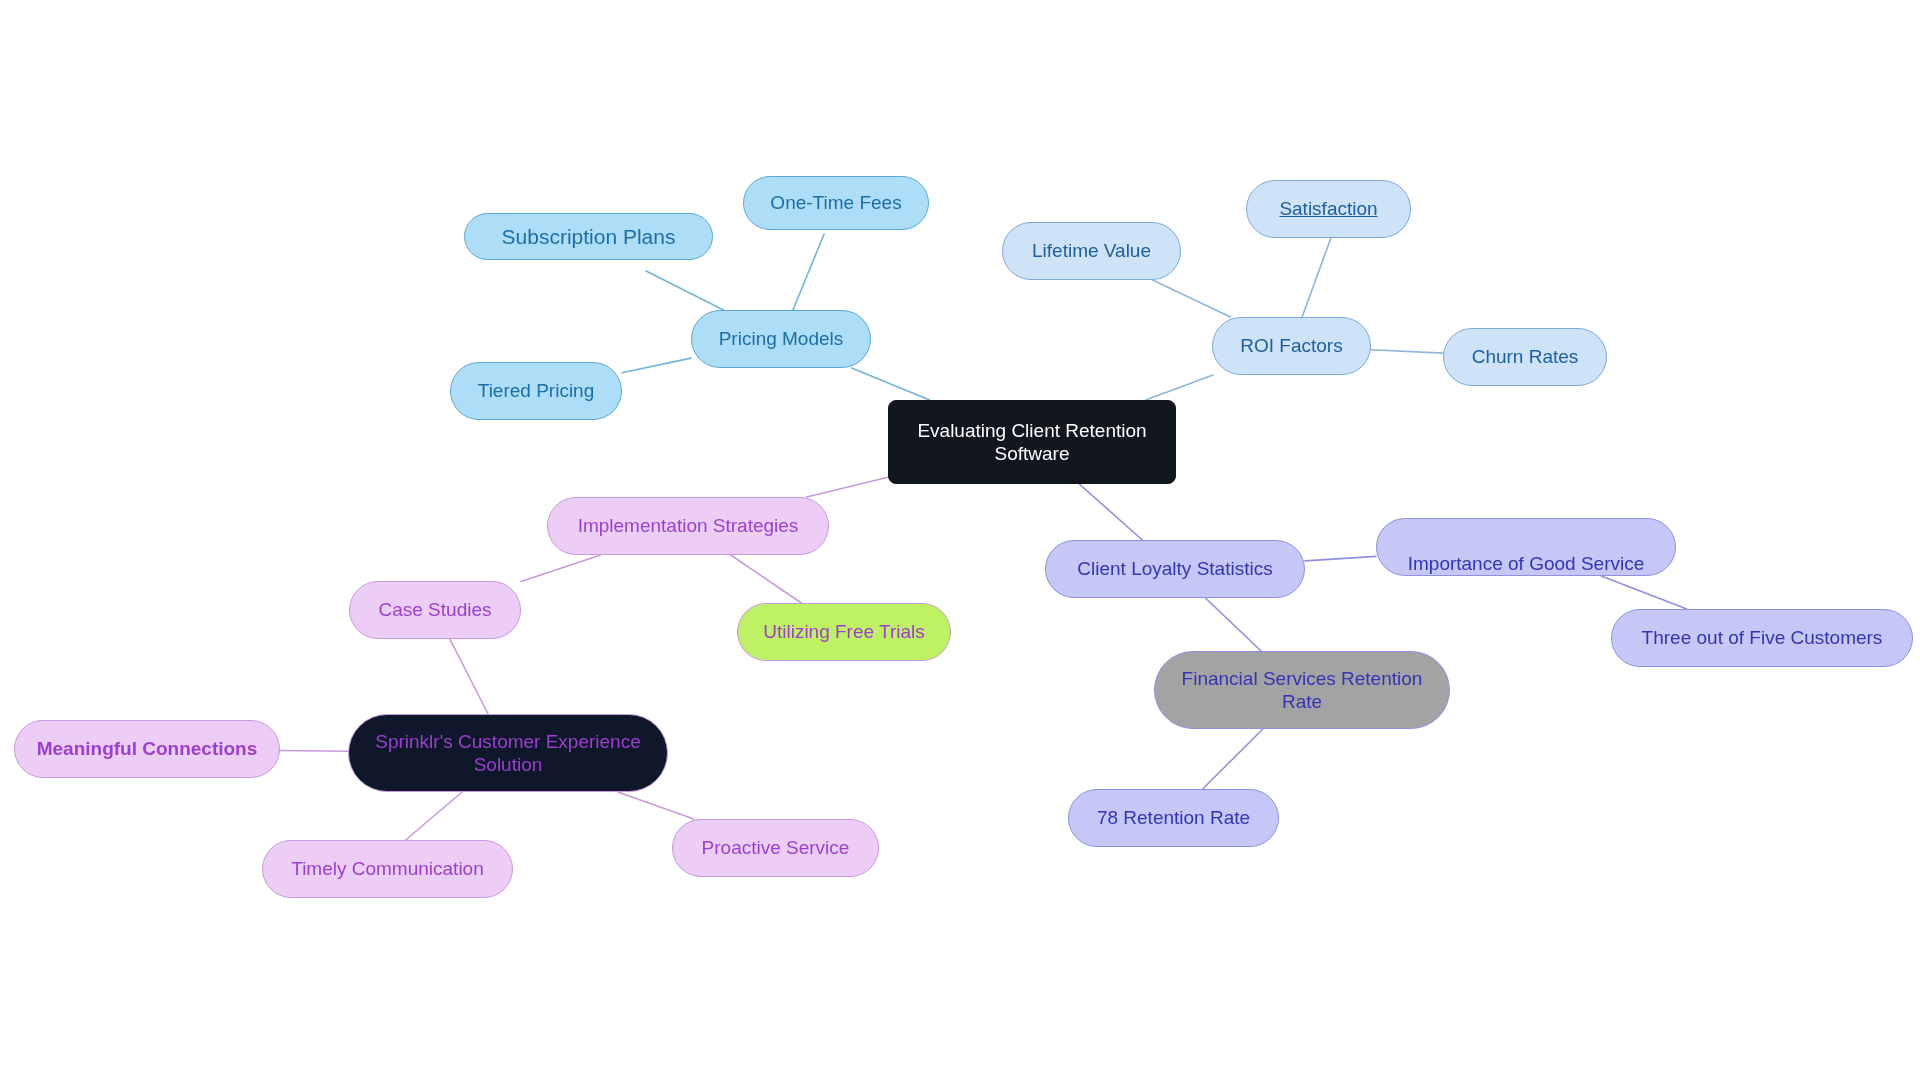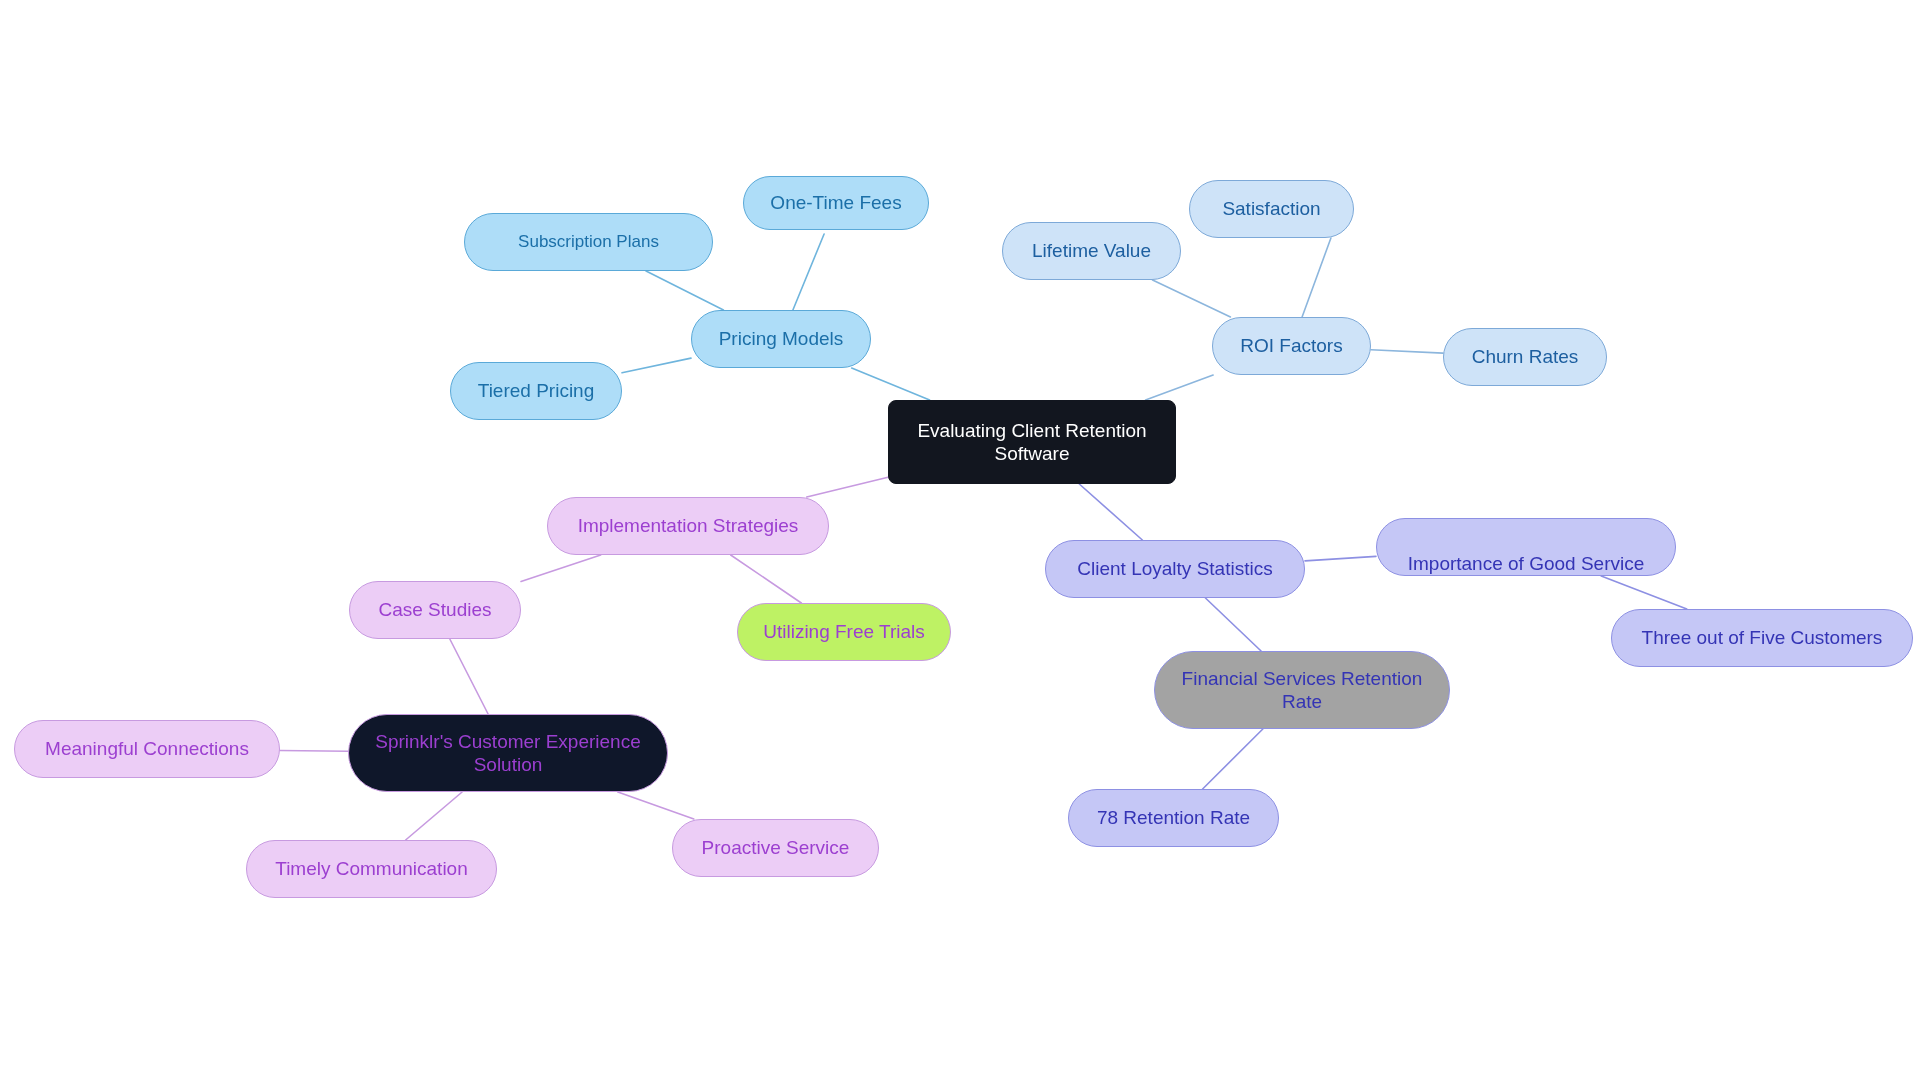--- a/index.html
+++ b/index.html
@@ -66,33 +66,33 @@
       <line x1="600.6547619047619" y1="555" x2="521" y2="581.4466403162055" stroke="#c79ae0" stroke-width="1.6" stroke-linecap="round"></line>
       <line x1="730.6792452830189" y1="555" x2="801.3207547169811" y2="603" stroke="#c79ae0" stroke-width="1.6" stroke-linecap="round"></line>
       <line x1="449.8041958041958" y1="639" x2="488.0909090909091" y2="714" stroke="#c79ae0" stroke-width="1.6" stroke-linecap="round"></line>
       <line x1="348" y1="751.2271468144045" x2="280" y2="750.4736842105264" stroke="#c79ae0" stroke-width="1.6" stroke-linecap="round"></line>
       <line x1="462.10775862068965" y1="792" x2="405.625" y2="840" stroke="#c79ae0" stroke-width="1.6" stroke-linecap="round"></line>
       <line x1="617.8157894736842" y1="792" x2="693.8421052631579" y2="819" stroke="#c79ae0" stroke-width="1.6" stroke-linecap="round"></line>
     </svg>
   <div id="nodes-layer">
       <div class="node root" style="left: 888px; top: 400px; width: 288px; height: 84px; background: rgb(18, 22, 31); border-color: rgb(18, 22, 31); color: rgb(255, 255, 255); font-size: 19px;"><span>Evaluating Client Retention Software</span></div>
       <div class="node" style="left: 691px; top: 310px; width: 180px; height: 58px; background: rgb(174, 221, 248); border-color: rgb(90, 169, 216); color: rgb(27, 111, 168); font-size: 19px;"><span>Pricing Models</span></div>
-      <div class="node" style="left: 464px; top: 213px; width: 249px; height: 58px; background: rgb(174, 221, 248); border-color: rgb(90, 169, 216); color: rgb(27, 111, 168); font-size: 17px;"><span>Subscription Plans</span></div>
+      <div class="node" style="left: 464px; top: 213px; width: 249px; height: 47px; background: rgb(174, 221, 248); border-color: rgb(90, 169, 216); color: rgb(27, 111, 168); font-size: 21px;"><span>Subscription Plans</span></div>
       <div class="node" style="left: 743px; top: 176px; width: 186px; height: 54px; background: rgb(174, 221, 248); border-color: rgb(90, 169, 216); color: rgb(27, 111, 168); font-size: 19px;"><span>One-Time Fees</span></div>
       <div class="node" style="left: 450px; top: 362px; width: 172px; height: 58px; background: rgb(174, 221, 248); border-color: rgb(90, 169, 216); color: rgb(27, 111, 168); font-size: 19px;"><span>Tiered Pricing</span></div>
       <div class="node" style="left: 1212px; top: 317px; width: 159px; height: 58px; background: rgb(206, 227, 248); border-color: rgb(125, 169, 216); color: rgb(29, 95, 160); font-size: 19px;"><span>ROI Factors</span></div>
       <div class="node" style="left: 1002px; top: 222px; width: 179px; height: 58px; background: rgb(206, 227, 248); border-color: rgb(125, 169, 216); color: rgb(29, 95, 160); font-size: 19px;"><span>Lifetime Value</span></div>
-      <div class="node" style="left: 1189px; top: 180px; width: 165px; height: 58px; background: rgb(206, 227, 248); border-color: rgb(125, 169, 216); color: rgb(29, 95, 160); font-size: 19px;"><span>Satisfaction</span></div>
+      <div class="node" style="left: 1246px; top: 180px; width: 165px; height: 58px; background: rgb(206, 227, 248); border-color: rgb(125, 169, 216); color: rgb(29, 95, 160); font-size: 19px; text-decoration: underline;"><span>Satisfaction</span></div>
       <div class="node" style="left: 1443px; top: 328px; width: 164px; height: 58px; background: rgb(206, 227, 248); border-color: rgb(125, 169, 216); color: rgb(29, 95, 160); font-size: 19px;"><span>Churn Rates</span></div>
       <div class="node" style="left: 1045px; top: 540px; width: 260px; height: 58px; background: rgb(197, 199, 246); border-color: rgb(141, 144, 227); color: rgb(52, 52, 181); font-size: 19px;"><span>Client Loyalty Statistics</span></div>
       <div class="node" style="left: 1376px; top: 518px; width: 300px; height: 58px; background: rgb(197, 199, 246); border-color: rgb(141, 144, 227); color: rgb(52, 52, 181); font-size: 19px; align-items: flex-end;"><span>Importance of Good Service</span></div>
       <div class="node" style="left: 1611px; top: 609px; width: 302px; height: 58px; background: rgb(197, 199, 246); border-color: rgb(141, 144, 227); color: rgb(52, 52, 181); font-size: 19px;"><span>Three out of Five Customers</span></div>
       <div class="node" style="left: 1154px; top: 651px; width: 296px; height: 78px; background: #a3a3a3; border-color: rgb(141, 144, 227); color: rgb(52, 52, 181); font-size: 19px;"><span>Financial Services Retention Rate</span></div>
       <div class="node" style="left: 1068px; top: 789px; width: 211px; height: 58px; background: rgb(197, 199, 246); border-color: rgb(141, 144, 227); color: rgb(52, 52, 181); font-size: 19px;"><span>78 Retention Rate</span></div>
       <div class="node" style="left: 547px; top: 497px; width: 282px; height: 58px; background: rgb(236, 205, 246); border-color: rgb(199, 154, 224); color: rgb(156, 63, 208); font-size: 19px;"><span>Implementation Strategies</span></div>
       <div class="node" style="left: 349px; top: 581px; width: 172px; height: 58px; background: rgb(236, 205, 246); border-color: rgb(199, 154, 224); color: rgb(156, 63, 208); font-size: 19px;"><span>Case Studies</span></div>
       <div class="node" style="left: 737px; top: 603px; width: 214px; height: 58px; background: #bef264; border-color: rgb(199, 154, 224); color: rgb(156, 63, 208); font-size: 19px;"><span>Utilizing Free Trials</span></div>
       <div class="node" style="left: 348px; top: 714px; width: 320px; height: 78px; background: #0f172a; border-color: rgb(199, 154, 224); color: rgb(156, 63, 208); font-size: 19px;"><span>Sprinklr's Customer Experience Solution</span></div>
-      <div class="node" style="left: 14px; top: 720px; width: 266px; height: 58px; background: rgb(236, 205, 246); border-color: rgb(199, 154, 224); color: rgb(156, 63, 208); font-size: 19px;"><span>Meaningful Connections</span></div>
-      <div class="node" style="left: 246px; top: 840px; width: 251px; height: 58px; background: rgb(236, 205, 246); border-color: rgb(199, 154, 224); color: rgb(156, 63, 208); font-size: 19px;"><span>Timely Communication</span></div>
+      <div class="node" style="left: 14px; top: 720px; width: 266px; height: 58px; background: rgb(236, 205, 246); border-color: rgb(199, 154, 224); color: rgb(156, 63, 208); font-size: 19px; font-weight: bold;"><span>Meaningful Connections</span></div>
+      <div class="node" style="left: 262px; top: 840px; width: 251px; height: 58px; background: rgb(236, 205, 246); border-color: rgb(199, 154, 224); color: rgb(156, 63, 208); font-size: 19px;"><span>Timely Communication</span></div>
       <div class="node" style="left: 672px; top: 819px; width: 207px; height: 58px; background: rgb(236, 205, 246); border-color: rgb(199, 154, 224); color: rgb(156, 63, 208); font-size: 19px;"><span>Proactive Service</span></div>
     </div>
 </div>
 
 </body></html>

